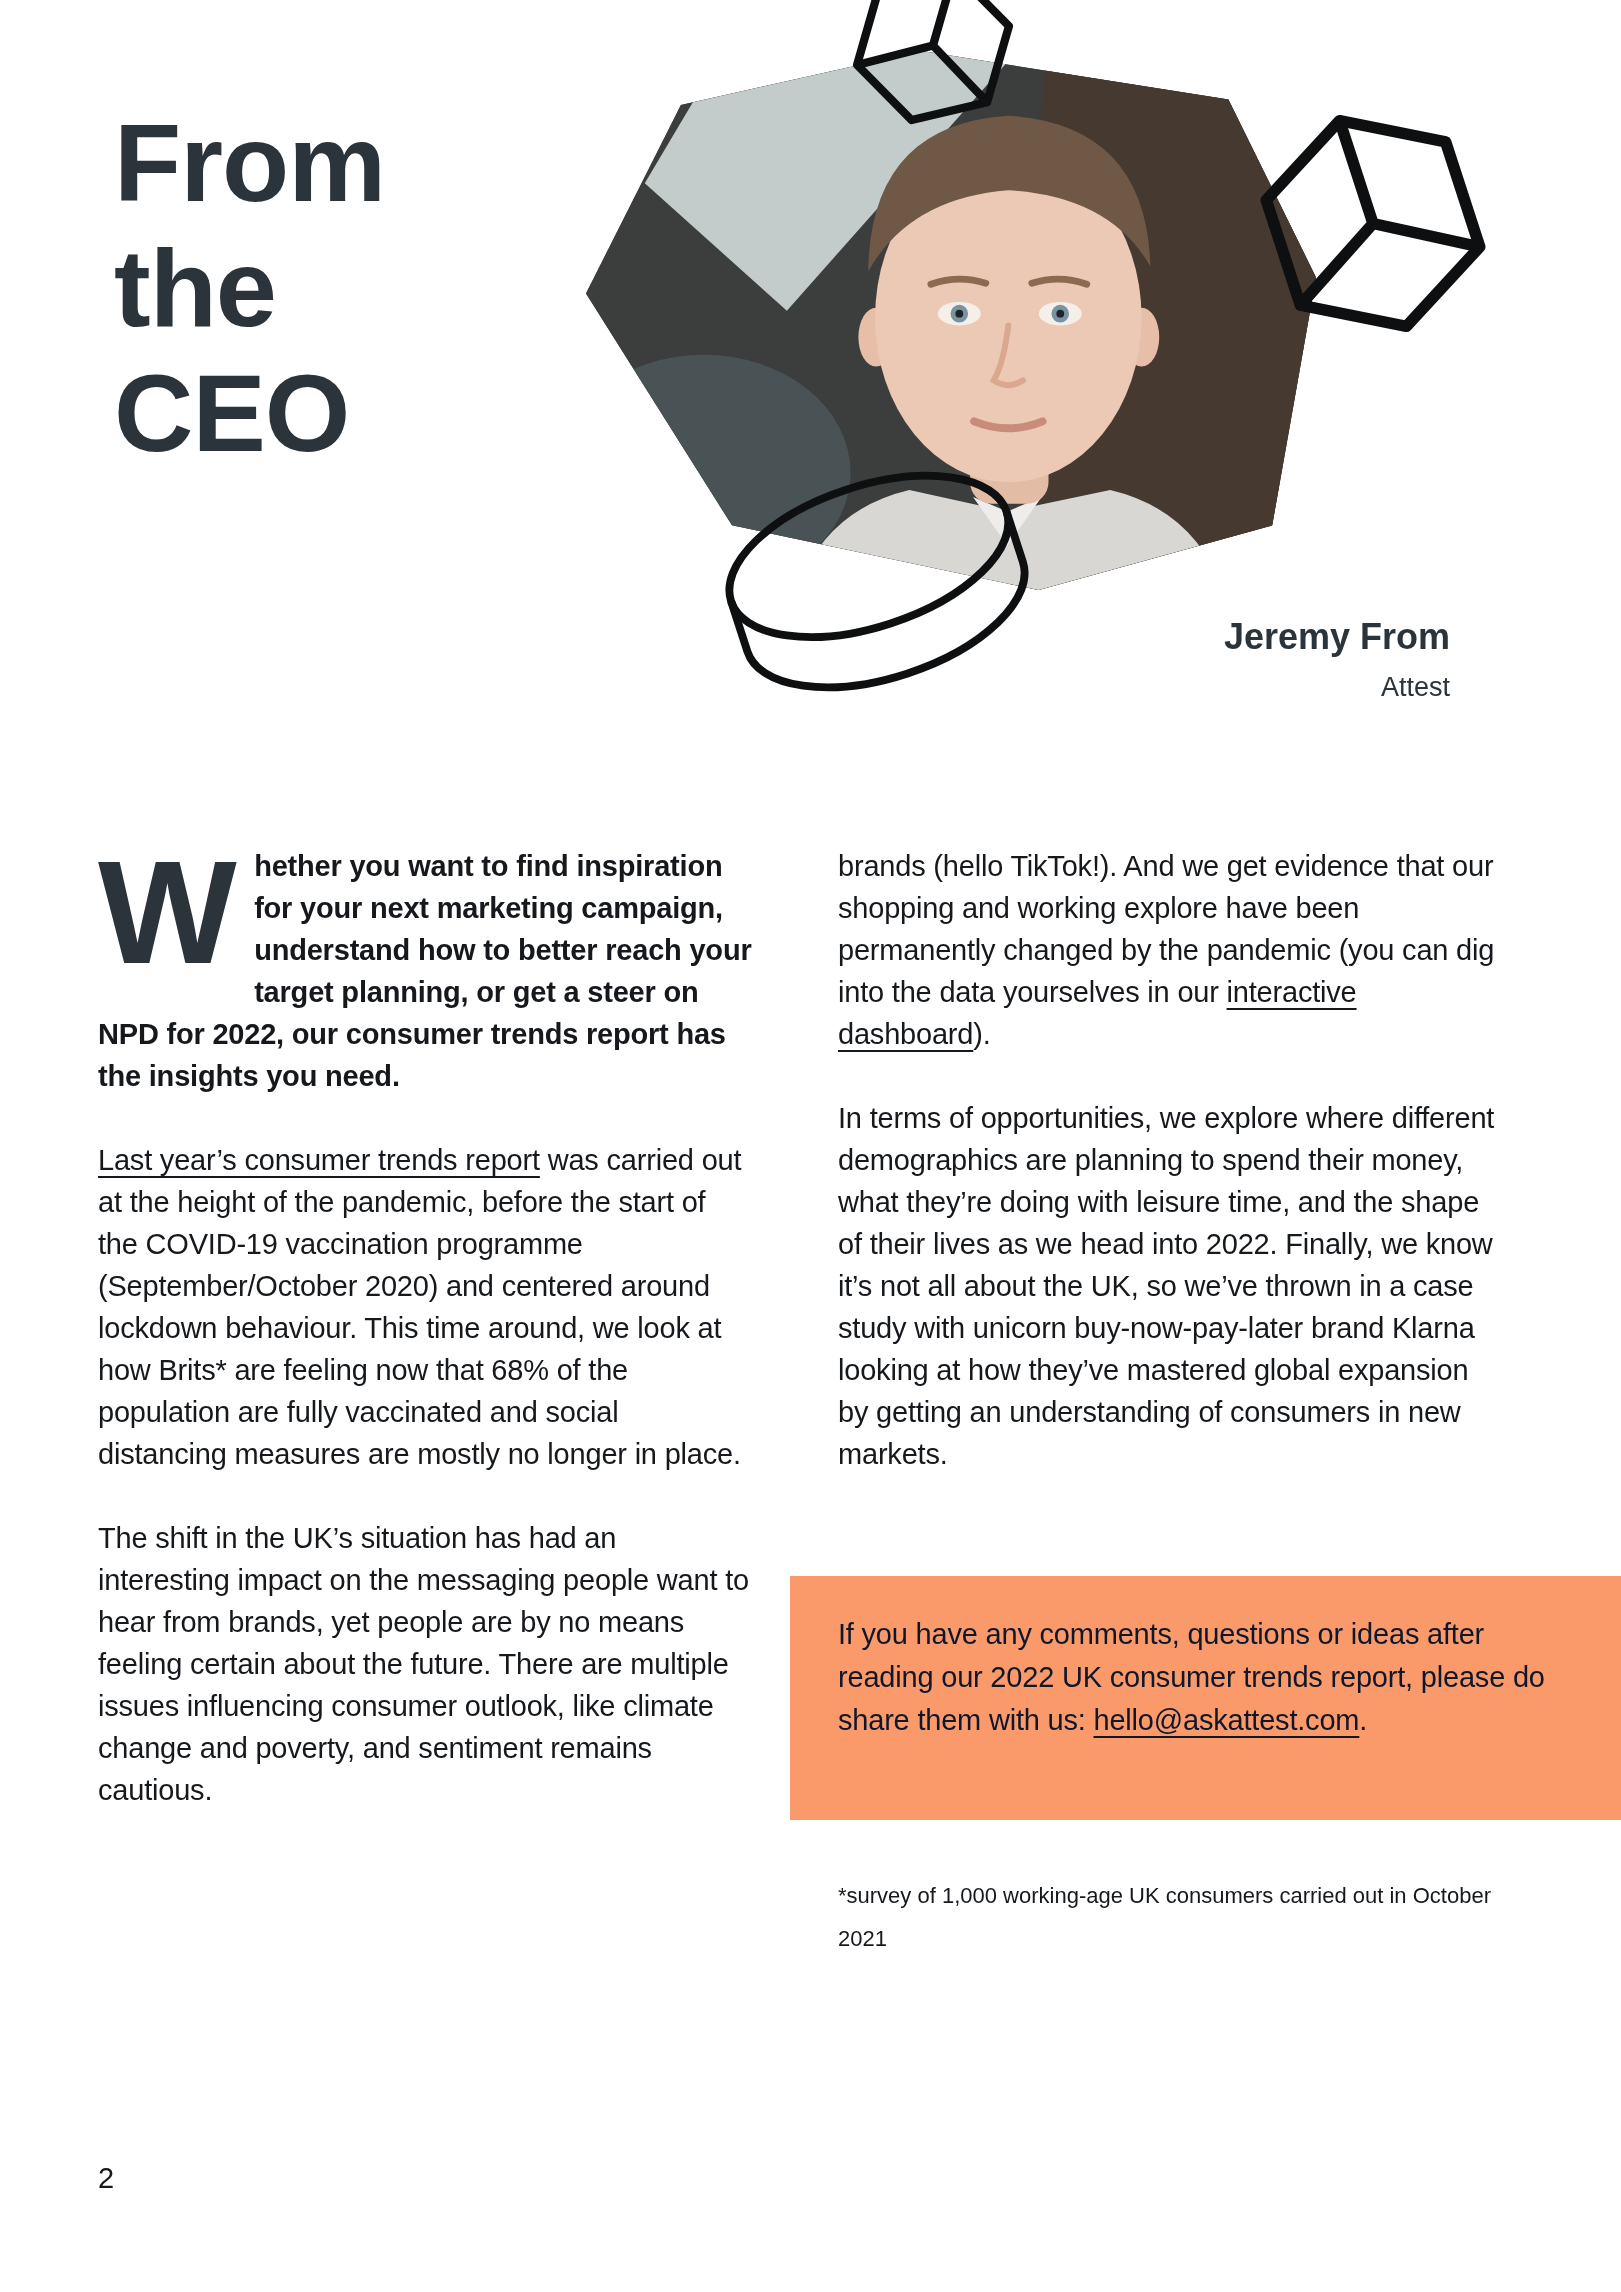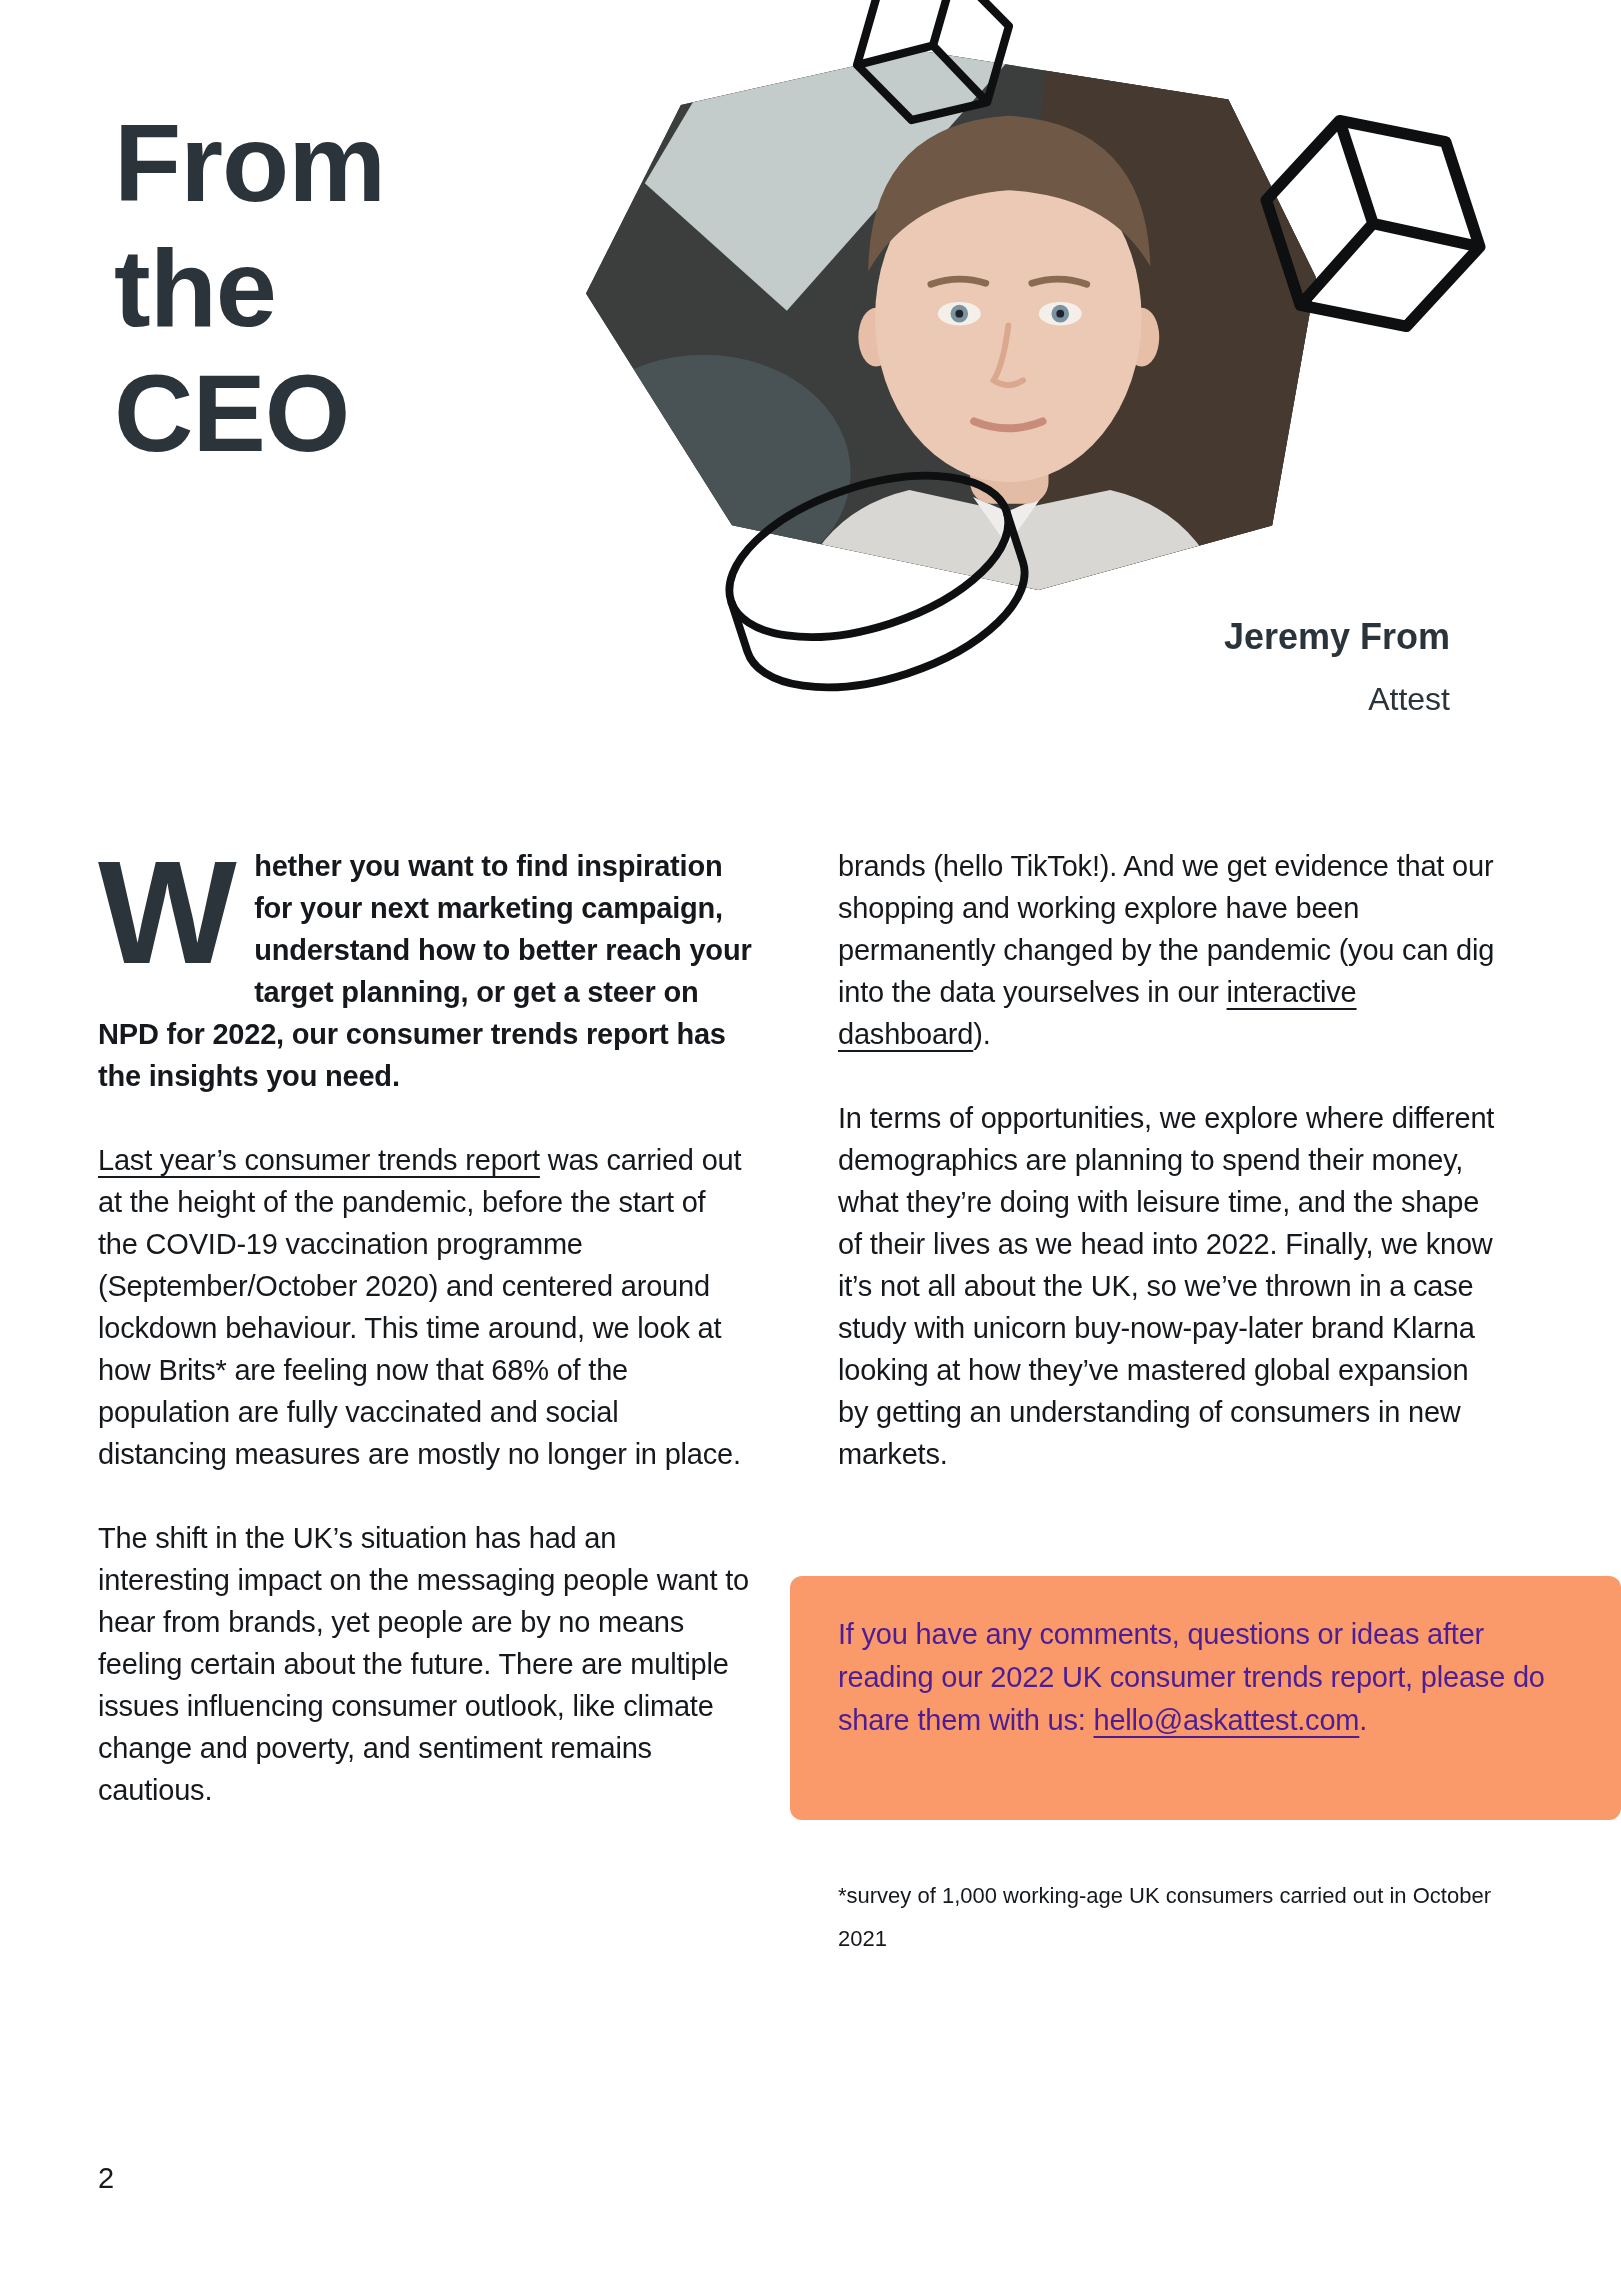--- a/index.html
+++ b/index.html
@@ -17,21 +17,21 @@
     position:absolute;left:100px;top:86px;
     font-size:110px;line-height:125px;font-weight:700;
     letter-spacing:-1px;color:#2B333B;
   }
   .page-title span{display:block;}
   .author-block{
     position:absolute;left:1019px;top:614px;width:431px;
     text-align:right;color:#2B333B;
   }
   .author-name{font-size:36px;font-weight:700;line-height:45px;}
-  .author-company{font-size:32px;font-weight:400;line-height:39px;margin-top:21px;}
+  .author-company{font-size:27px;font-weight:400;line-height:39px;margin-top:9px;}
   
   .photo-hex{
     position:absolute;left:586px;top:51px;width:730px;height:539px;
     clip-path:polygon(46% 0%, 88% 9%, 100% 42%, 94% 88%, 62% 100%, 20% 88%, 0% 45%, 13% 10%);
     background:#3a3d3c;
   }
   .deco{position:absolute;pointer-events:none;}
   
   .col{position:absolute;top:845px;font-size:29px;line-height:42px;letter-spacing:-0.2px;}
   .col-left{left:98px;width:655px;}
@@ -43,21 +43,21 @@
     font-size:147px;line-height:0.86;
     padding:3.9px 17.6px 0 0;
   }
   a.link{color:inherit;text-decoration:underline;text-underline-offset:5.9px;text-decoration-thickness:2px;}
   
   .callout{
     position:absolute;left:790px;top:1576px;width:831px;height:244px;
     box-sizing:border-box;
     padding:37px 76px 35px 48px;
     background:#FA9A6A;
-    font-size:29px;line-height:43px;letter-spacing:-0.2px;color:#4c1d95;border-radius:12px;
+    font-size:29px;line-height:43px;letter-spacing:-0.2px;color:#0f172a;
   }
   .footnote{
     position:absolute;left:838px;top:1874px;width:659px;
     font-size:22px;line-height:43px;color:#15181C;
   }
   .page-number{
     position:absolute;left:98px;top:2162px;
     font-size:29px;color:#15181C;
   }
 </style>

